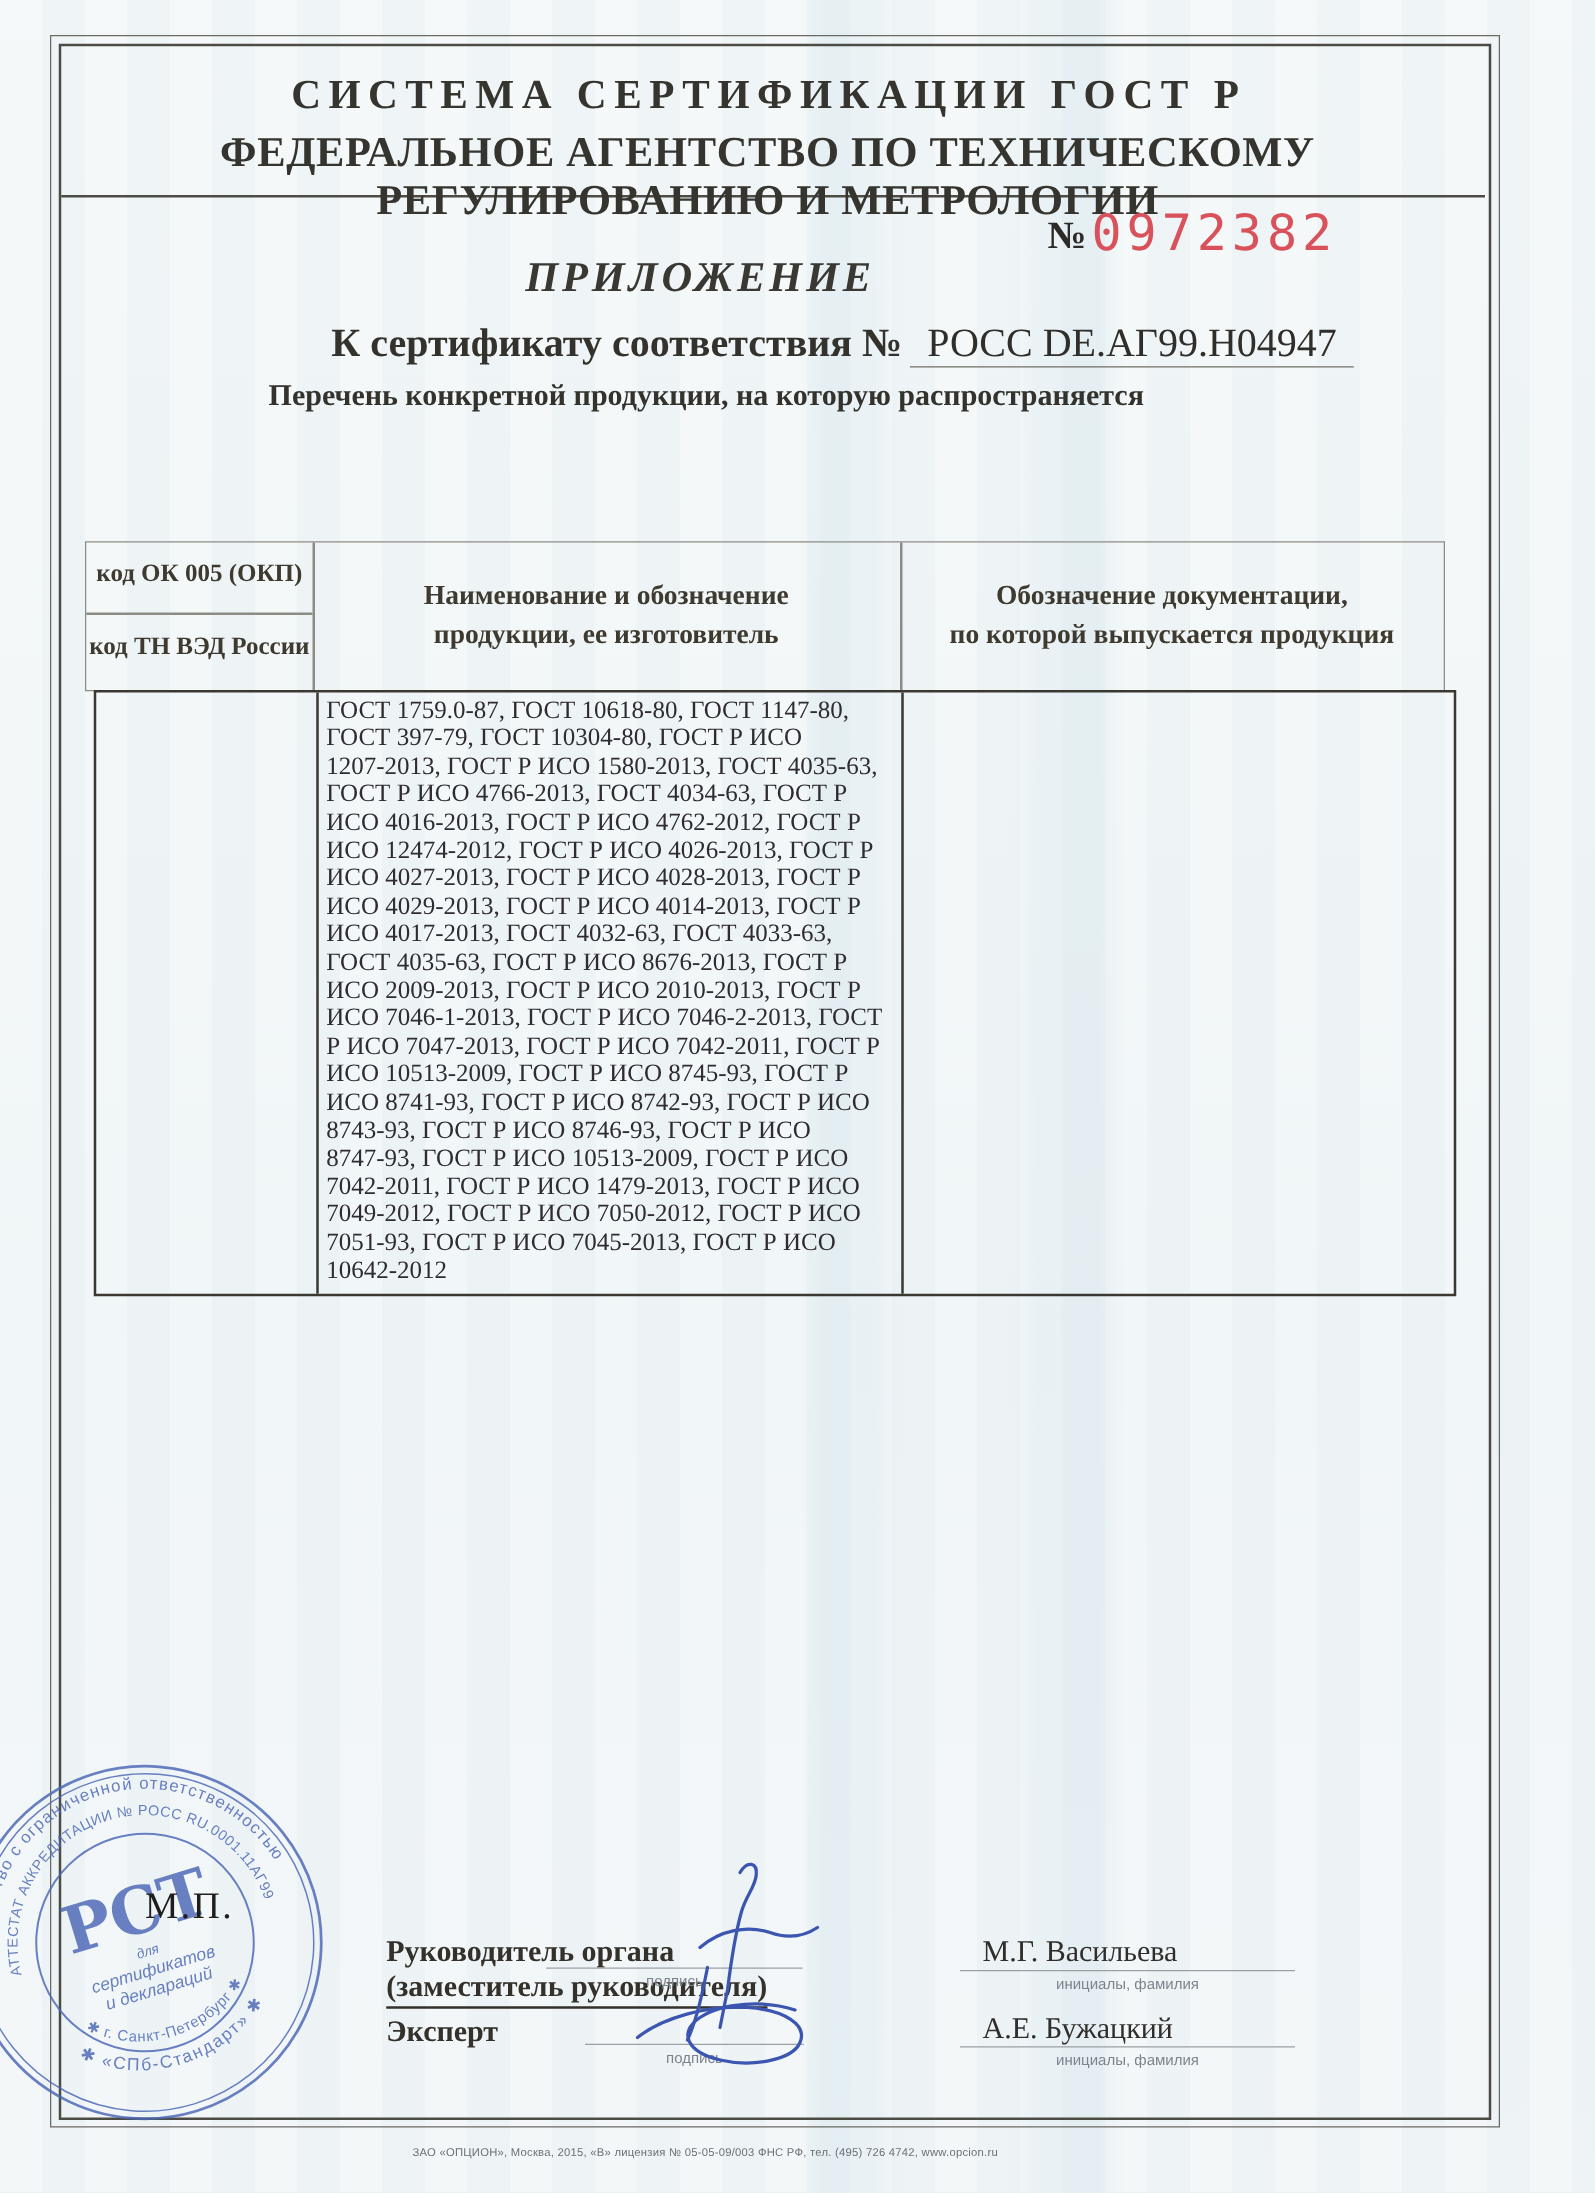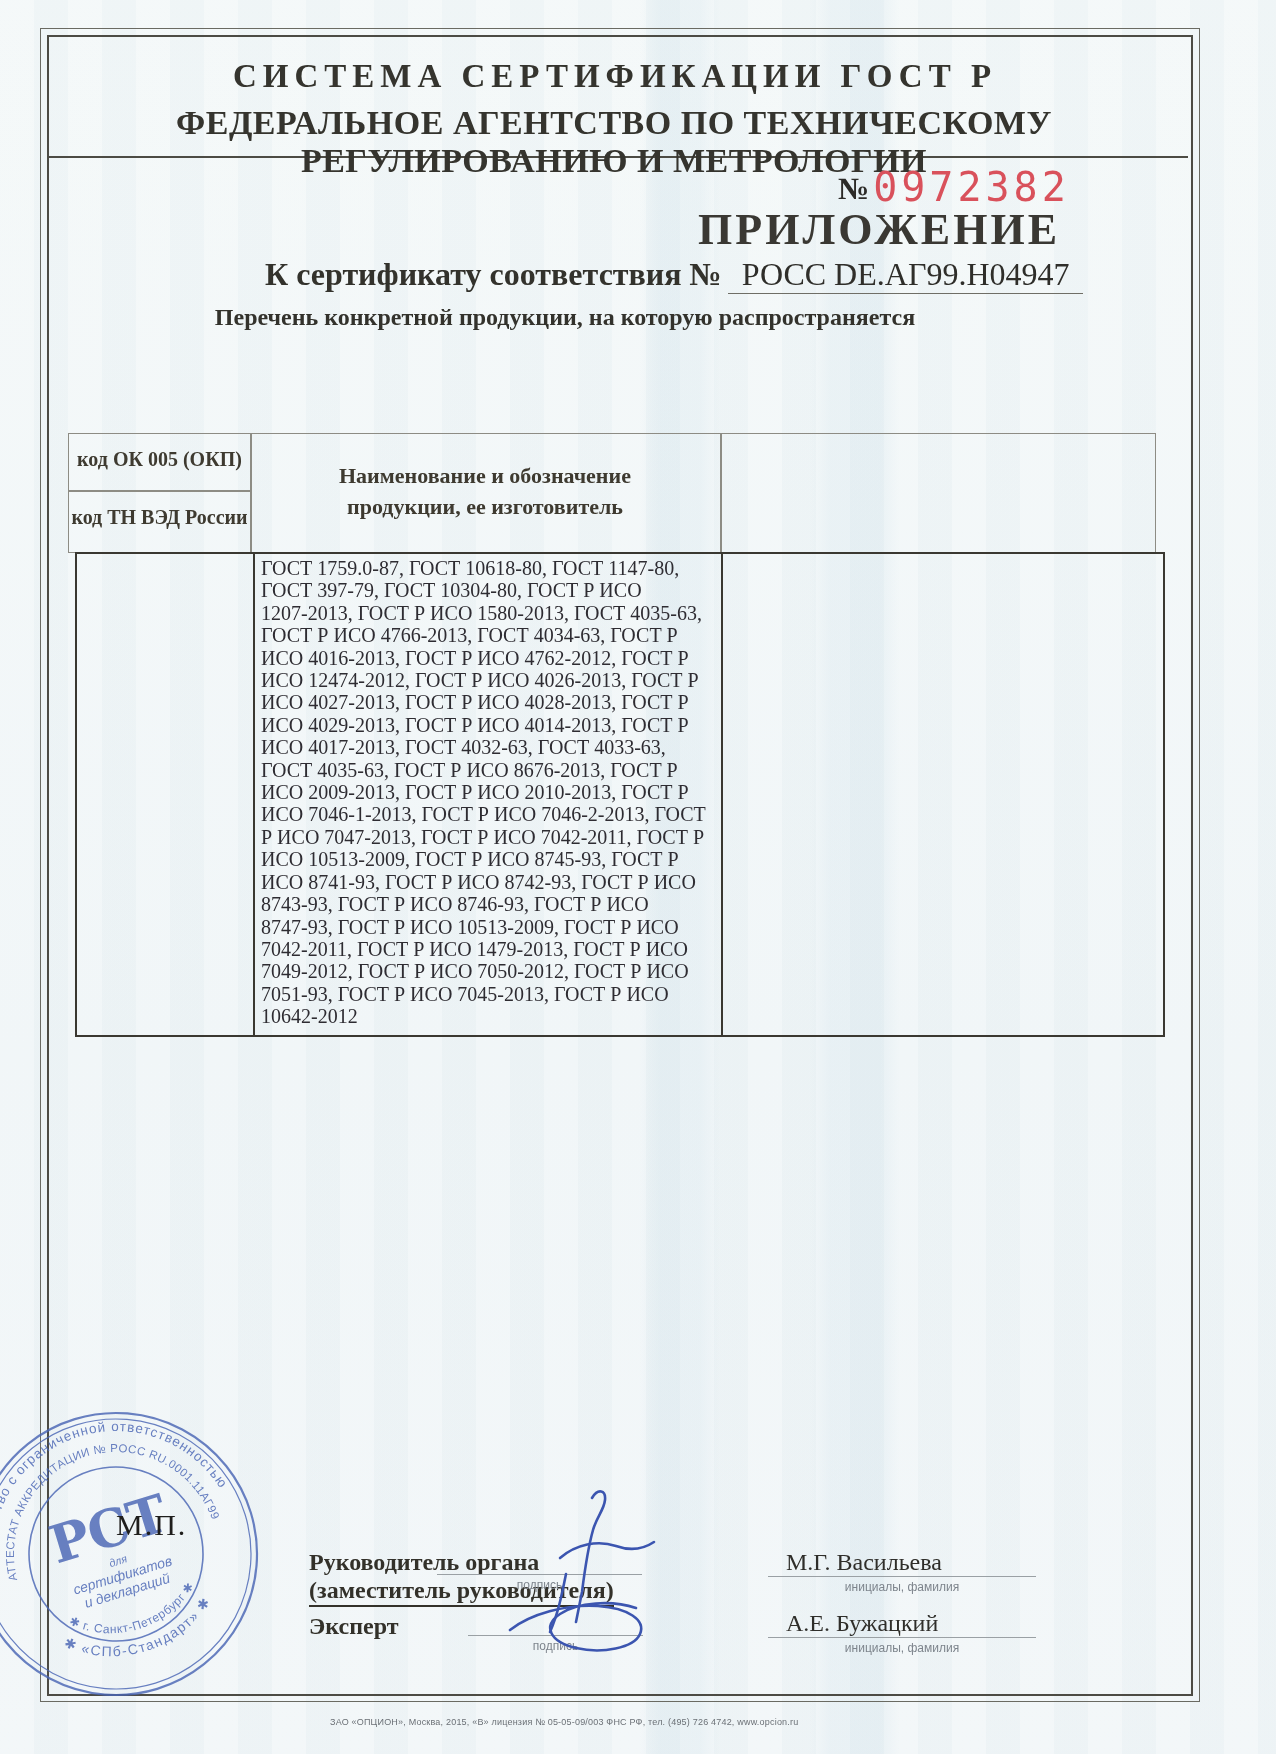--- a/index.html
+++ b/index.html
@@ -14,21 +14,21 @@
   }
   .abs{position:absolute;}
   .frame-outer{left:40px;top:28px;width:1158px;height:1672px;border:1.5px solid #6a6a62;}
   .frame-inner{left:47px;top:35px;width:1142px;height:1657px;border:2px solid #4c4b44;}
   .header-rule{left:49px;top:156px;width:1139px;height:0;border-top:2px solid #4c4b44;}
   .sys-title{left:60px;top:58px;width:1110px;text-align:center;font-size:33px;font-weight:bold;letter-spacing:6px;color:#35342e;}
   .agency-title{left:54px;top:104px;width:1120px;text-align:center;font-size:34px;font-weight:bold;letter-spacing:0.5px;color:#35342e;}
   .num-row{left:838px;top:164px;white-space:nowrap;}
   .num-sign{font-size:31px;font-weight:bold;color:#2c2b28;}
   .num-val{font-family:"DejaVu Sans Mono",monospace;font-size:40px;color:#d9515b;letter-spacing:4px;vertical-align:-2px;}
-  .appendix{left:60px;top:204px;width:1000px;text-align:right;font-size:44px;font-weight:bold;letter-spacing:3px;color:#3a3833;}
+  .appendix{left:60px;top:204px;width:1000px;text-align:center;font-size:34px;font-weight:bold;letter-spacing:3px;color:#3a3833;font-style:italic;}
   .certline{left:265px;top:256px;font-size:32px;font-weight:bold;color:#33322c;white-space:nowrap;}
   .certline .val{font-weight:normal;color:#2f2e2a;border-bottom:1.5px solid #6f6e66;padding:0 14px 1px 14px;margin-left:6px;}
   .subt{left:65px;width:1000px;text-align:center;font-size:24px;font-weight:bold;color:#33322c;}
   .subt1{top:304px;font-family:Liberation Serif, serif;} .subt2{top:344px;}
   
   .thead{left:68px;top:433px;width:1086px;height:118px;border:1.5px solid #8d8c84;}
   .thead .v1{position:absolute;left:181px;top:0;bottom:0;width:1.5px;background:#8d8c84;}
   .thead .v2{position:absolute;left:651px;top:0;bottom:0;width:1.5px;background:#8d8c84;}
   .thead .h1{position:absolute;left:0;top:56px;width:181px;height:1.5px;background:#8d8c84;}
   .hcell{position:absolute;font-weight:bold;color:#3e3a30;text-align:center;}
@@ -92,20 +92,22 @@
   <div class="abs subt subt1">Перечень конкретной продукции,  на которую распространяется</div>
 
   <div class="abs thead">
     <div class="v1"></div>
     <div class="v2"></div>
     <div class="h1"></div>
     <div class="hcell c-okp">код ОК 005 (ОКП)</div>
     <div class="hcell c-tnved">код ТН ВЭД России</div>
     <div class="hcell c-prod">Наименование и обозначение
 продукции, ее изготовитель</div>
+    <div class="hcell c-docs">Обозначение документации,
+по которой выпускается продукция</div>
   </div>
 
   <div class="abs tbody">
     <div class="v1"></div>
     <div class="v2"></div>
     <div class="gost">ГОСТ 1759.0-87, ГОСТ 10618-80, ГОСТ 1147-80,
 ГОСТ 397-79, ГОСТ 10304-80, ГОСТ Р ИСО
 1207-2013, ГОСТ Р ИСО 1580-2013, ГОСТ 4035-63,
 ГОСТ Р ИСО 4766-2013, ГОСТ 4034-63, ГОСТ Р
 ИСО 4016-2013, ГОСТ Р ИСО 4762-2012, ГОСТ Р

